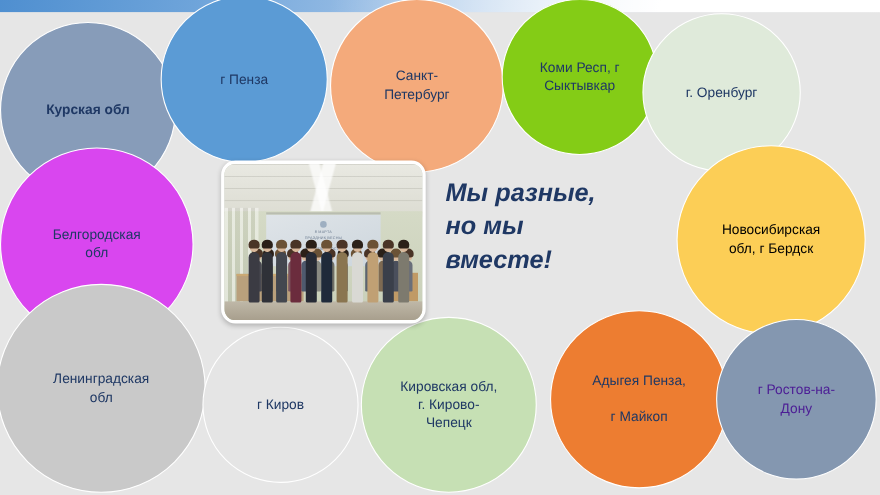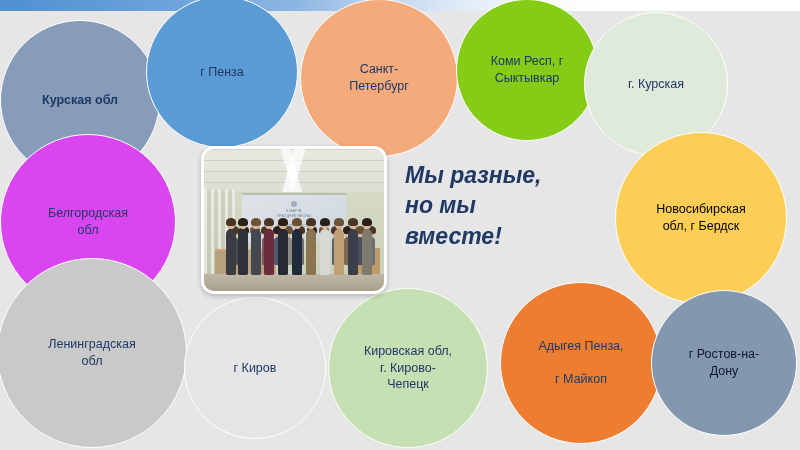--- a/index.html
+++ b/index.html
@@ -188,21 +188,21 @@
       </div>
       <div class="bubble" style="left: 300px; top: -1px; width: 158px; height: 158px; background: rgb(244, 170, 123); color: rgb(31, 56, 100); justify-content: center;">
         <span class="lbl">Санкт-
 Петербург</span>
       </div>
       <div class="bubble" style="left: 456px; top: -1px; width: 142px; height: 142px; background: #84cc16; color: rgb(31, 56, 100);">
         <span class="lbl">Коми Респ, г
 Сыктывкар</span>
       </div>
       <div class="bubble" style="left: 584px; top: 12px; width: 144px; height: 144px; background: rgb(223, 234, 218); color: rgb(31, 56, 100);">
-        <span class="lbl">г. Курская</span>
+        <span class="lbl">г. Оренбург</span>
       </div>
       <div class="bubble" style="left: 0px; top: 134px; width: 176px; height: 176px; background: #d946ef; color: rgb(31, 56, 100);">
         <span class="lbl">Белгородская
 обл</span>
       </div>
       <div class="bubble" style="left: 615px; top: 132px; width: 172px; height: 172px; background: rgb(252, 206, 86); color: #000000;">
         <span class="lbl">Новосибирская
 обл, г Бердск</span>
       </div>
       <div class="bubble" style="left: -3px; top: 258px; width: 190px; height: 190px; background: rgb(201, 201, 201); color: rgb(31, 56, 100);">
@@ -215,21 +215,21 @@
       <div class="bubble" style="left: 328px; top: 288px; width: 160px; height: 160px; background: rgb(198, 224, 180); color: rgb(31, 56, 100);">
         <span class="lbl">Кировская обл,
 г. Кирово-
 Чепецк</span>
       </div>
       <div class="bubble" style="left: 500px; top: 282px; width: 162px; height: 162px; background: rgb(237, 125, 49); color: rgb(31, 56, 100);">
         <span class="lbl">Адыгея Пенза,
 
 г Майкоп</span>
       </div>
-      <div class="bubble" style="left: 651px; top: 290px; width: 146px; height: 146px; background: rgb(132, 151, 176); color: #0f172a;">
+      <div class="bubble" style="left: 651px; top: 290px; width: 146px; height: 146px; background: rgb(132, 151, 176); color: #4c1d95;">
         <span class="lbl">г Ростов-на-
 Дону</span>
       </div>
     </div>
 
   <div class="photo-frame">
     <div class="photo-inner">
       <div class="ph-ceiling"></div>
       <div class="ph-ceil-grid"></div>
       <div class="ph-wall"></div>

